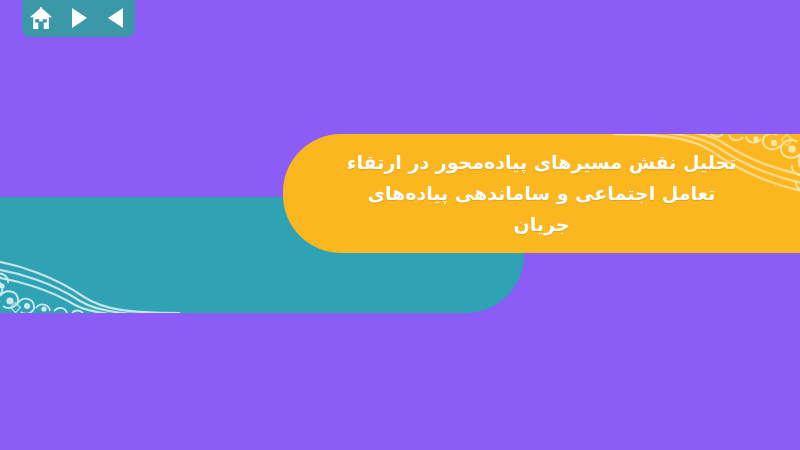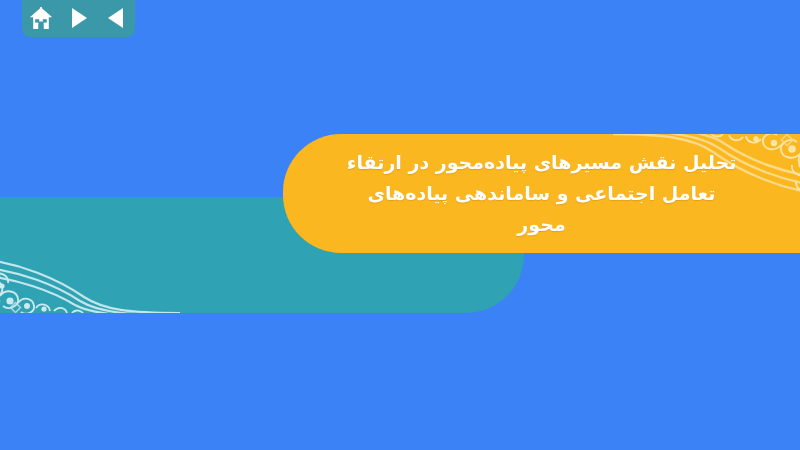--- a/index.html
+++ b/index.html
@@ -6,21 +6,21 @@
   html, body {
     margin: 0;
     padding: 0;
     background: #2b2b2b;
   }
   #stage {
     position: relative;
     width: 800px;
     height: 450px;
     overflow: hidden;
-    background: #3b82f6;
+    background: #8b5cf6;
     font-family: "DejaVu Sans", sans-serif;
   }
 
   
   #nav-toolbar {
     position: absolute;
     left: 22px;
     top: -10px;
     width: 113px;
     height: 47px;
@@ -184,21 +184,21 @@
         <rect x="192" y="8" width="9" height="9" transform="rotate(45 196.5 12.5)"></rect>
         <rect x="170" y="2" width="8" height="8" transform="rotate(45 174 6)"></rect>
         <rect x="201" y="20" width="7" height="7" transform="rotate(45 204.5 23.5)"></rect>
       </g>
     </svg>
   </div>
 
   <div id="slide-title">
     <span class="title-line">تحلیل نقش مسیرهای پیاده‌محور در ارتقاء</span>
     <span class="title-line">تعامل اجتماعی و ساماندهی پیاده‌های</span>
-    <span class="title-line">محور</span>
+    <span class="title-line">جریان</span>
   </div>
 
   <div id="nav-toolbar">
 
     <button class="nav-btn" title="قبلی">
       <svg width="20" height="22" viewBox="0 0 20 22">
         <polygon points="17,1 17,21 2,11" fill="#ffffff"></polygon>
       </svg>
     </button>
 

